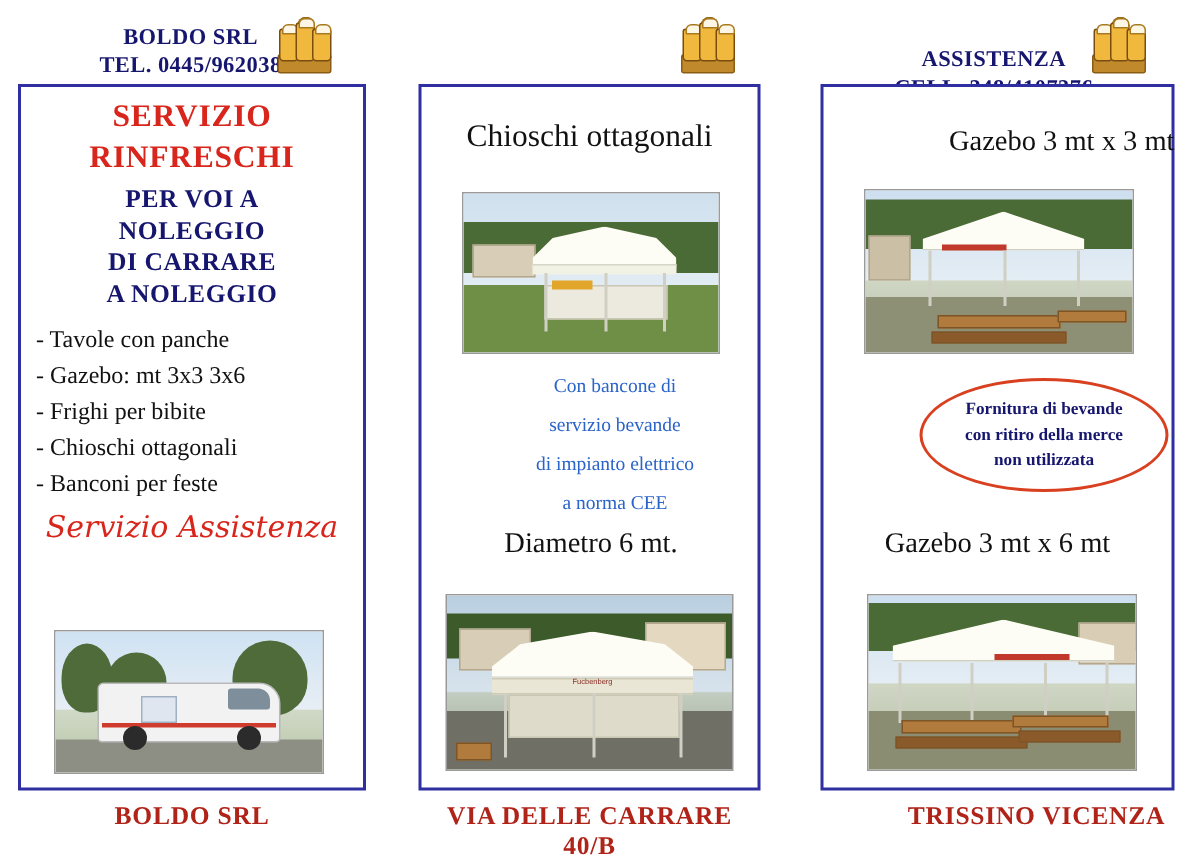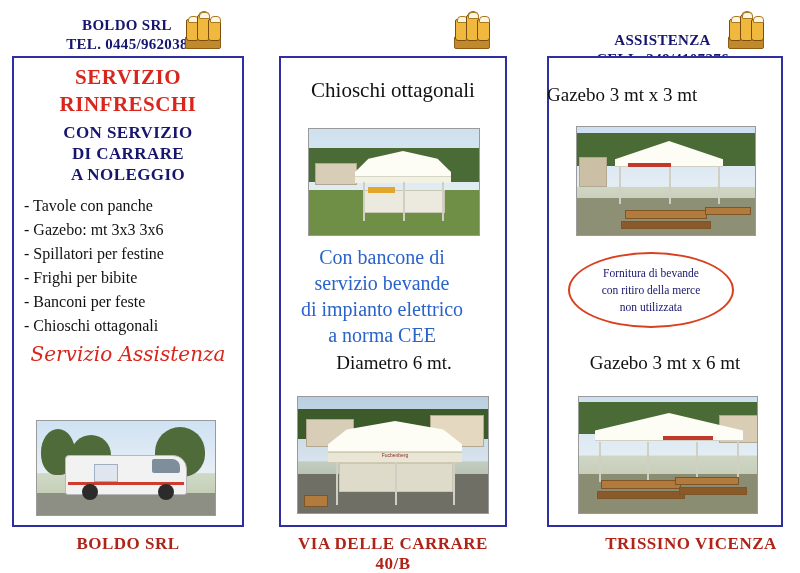--- a/index.html
+++ b/index.html
@@ -233,43 +233,43 @@
     position: absolute; background: #b07b3d; border: 1px solid #7e5526;
   }
   .bench.dark { background: #8a5a2a; }
 
   
   .mid-head {
     position: absolute; left: 279px; top: 78px; width: 228px;
     text-align: center; color: #111; font-size: 21px;
   }
   .mid-blue {
-    position: absolute; left: 276px; top: 244px; width: 212px;
-    text-align: center; color: #2a63c9; font-size: 20px; line-height: 26px;
+    position: absolute; left: 304px; top: 244px; width: 212px;
+    text-align: center; color: #2a63c9; font-size: 13px; line-height: 26px;
   }
   .mid-diam {
     position: absolute; left: 288px; top: 352px; width: 212px;
     text-align: center; color: #111; font-size: 19px;
   }
 
   
   .right-head-1 {
     position: absolute; left: 547px; top: 84px; width: 236px;
-    text-align: left; color: #111; font-size: 19px;
+    text-align: right; color: #111; font-size: 19px;
   }
   .right-head-2 {
     position: absolute; left: 547px; top: 352px; width: 236px;
     text-align: center; color: #111; font-size: 19px;
   }
   .oval {
-    position: absolute; left: 568px; top: 252px; width: 162px; height: 72px;
+    position: absolute; left: 613px; top: 252px; width: 162px; height: 72px;
     border: 2px solid #d8401f; border-radius: 50%;
     display: flex; align-items: center; justify-content: center;
     text-align: center;
-    color: #16166e; font-weight: normal; font-size: 11.5px; line-height: 17px;
+    color: #16166e; font-weight: bold; font-size: 11.5px; line-height: 17px;
     font-family: "Liberation Serif", serif;
   }
   .nowrap-line { display: block; }
 </style>
 </head>
 <body>
 
 <div class="page">
 
   <div class="hdr hdr-left">
@@ -308,31 +308,31 @@
     <div class="mug m2"></div>
     <div class="mug m3"></div>
   </div>
 
   <div class="panel panel-left">
     <div class="title-red">
       <div>SERVIZIO</div>
       <div>RINFRESCHI</div>
     </div>
     <div class="title-blue">
-      <div>CON SERVIZIO</div>
+      <div>PER VOI A</div>
+      <div>NOLEGGIO</div>
       <div>DI CARRARE</div>
       <div>A NOLEGGIO</div>
     </div>
     <div class="bullets">
       <div>- Tavole con panche</div>
       <div>- Gazebo: mt 3x3  3x6</div>
-      <div>- Spillatori per festine</div>
       <div>- Frighi per bibite</div>
+      <div>- Chioschi ottagonali</div>
       <div>- Banconi per feste</div>
-      <div>- Chioschi ottagonali</div>
     </div>
     <div class="script">Servizio Assistenza</div>
   </div>
 
   <div class="photo van-photo">
     <div class="sky van-bg-sky"></div>
     <div class="van-tree" style="left:4px; top:8px; width:34px; height:46px;"></div>
     <div class="van-tree" style="left:34px; top:14px; width:40px; height:40px;"></div>
     <div class="van-tree" style="left:118px; top:6px; width:50px; height:50px;"></div>
     <div class="van-road"></div>

